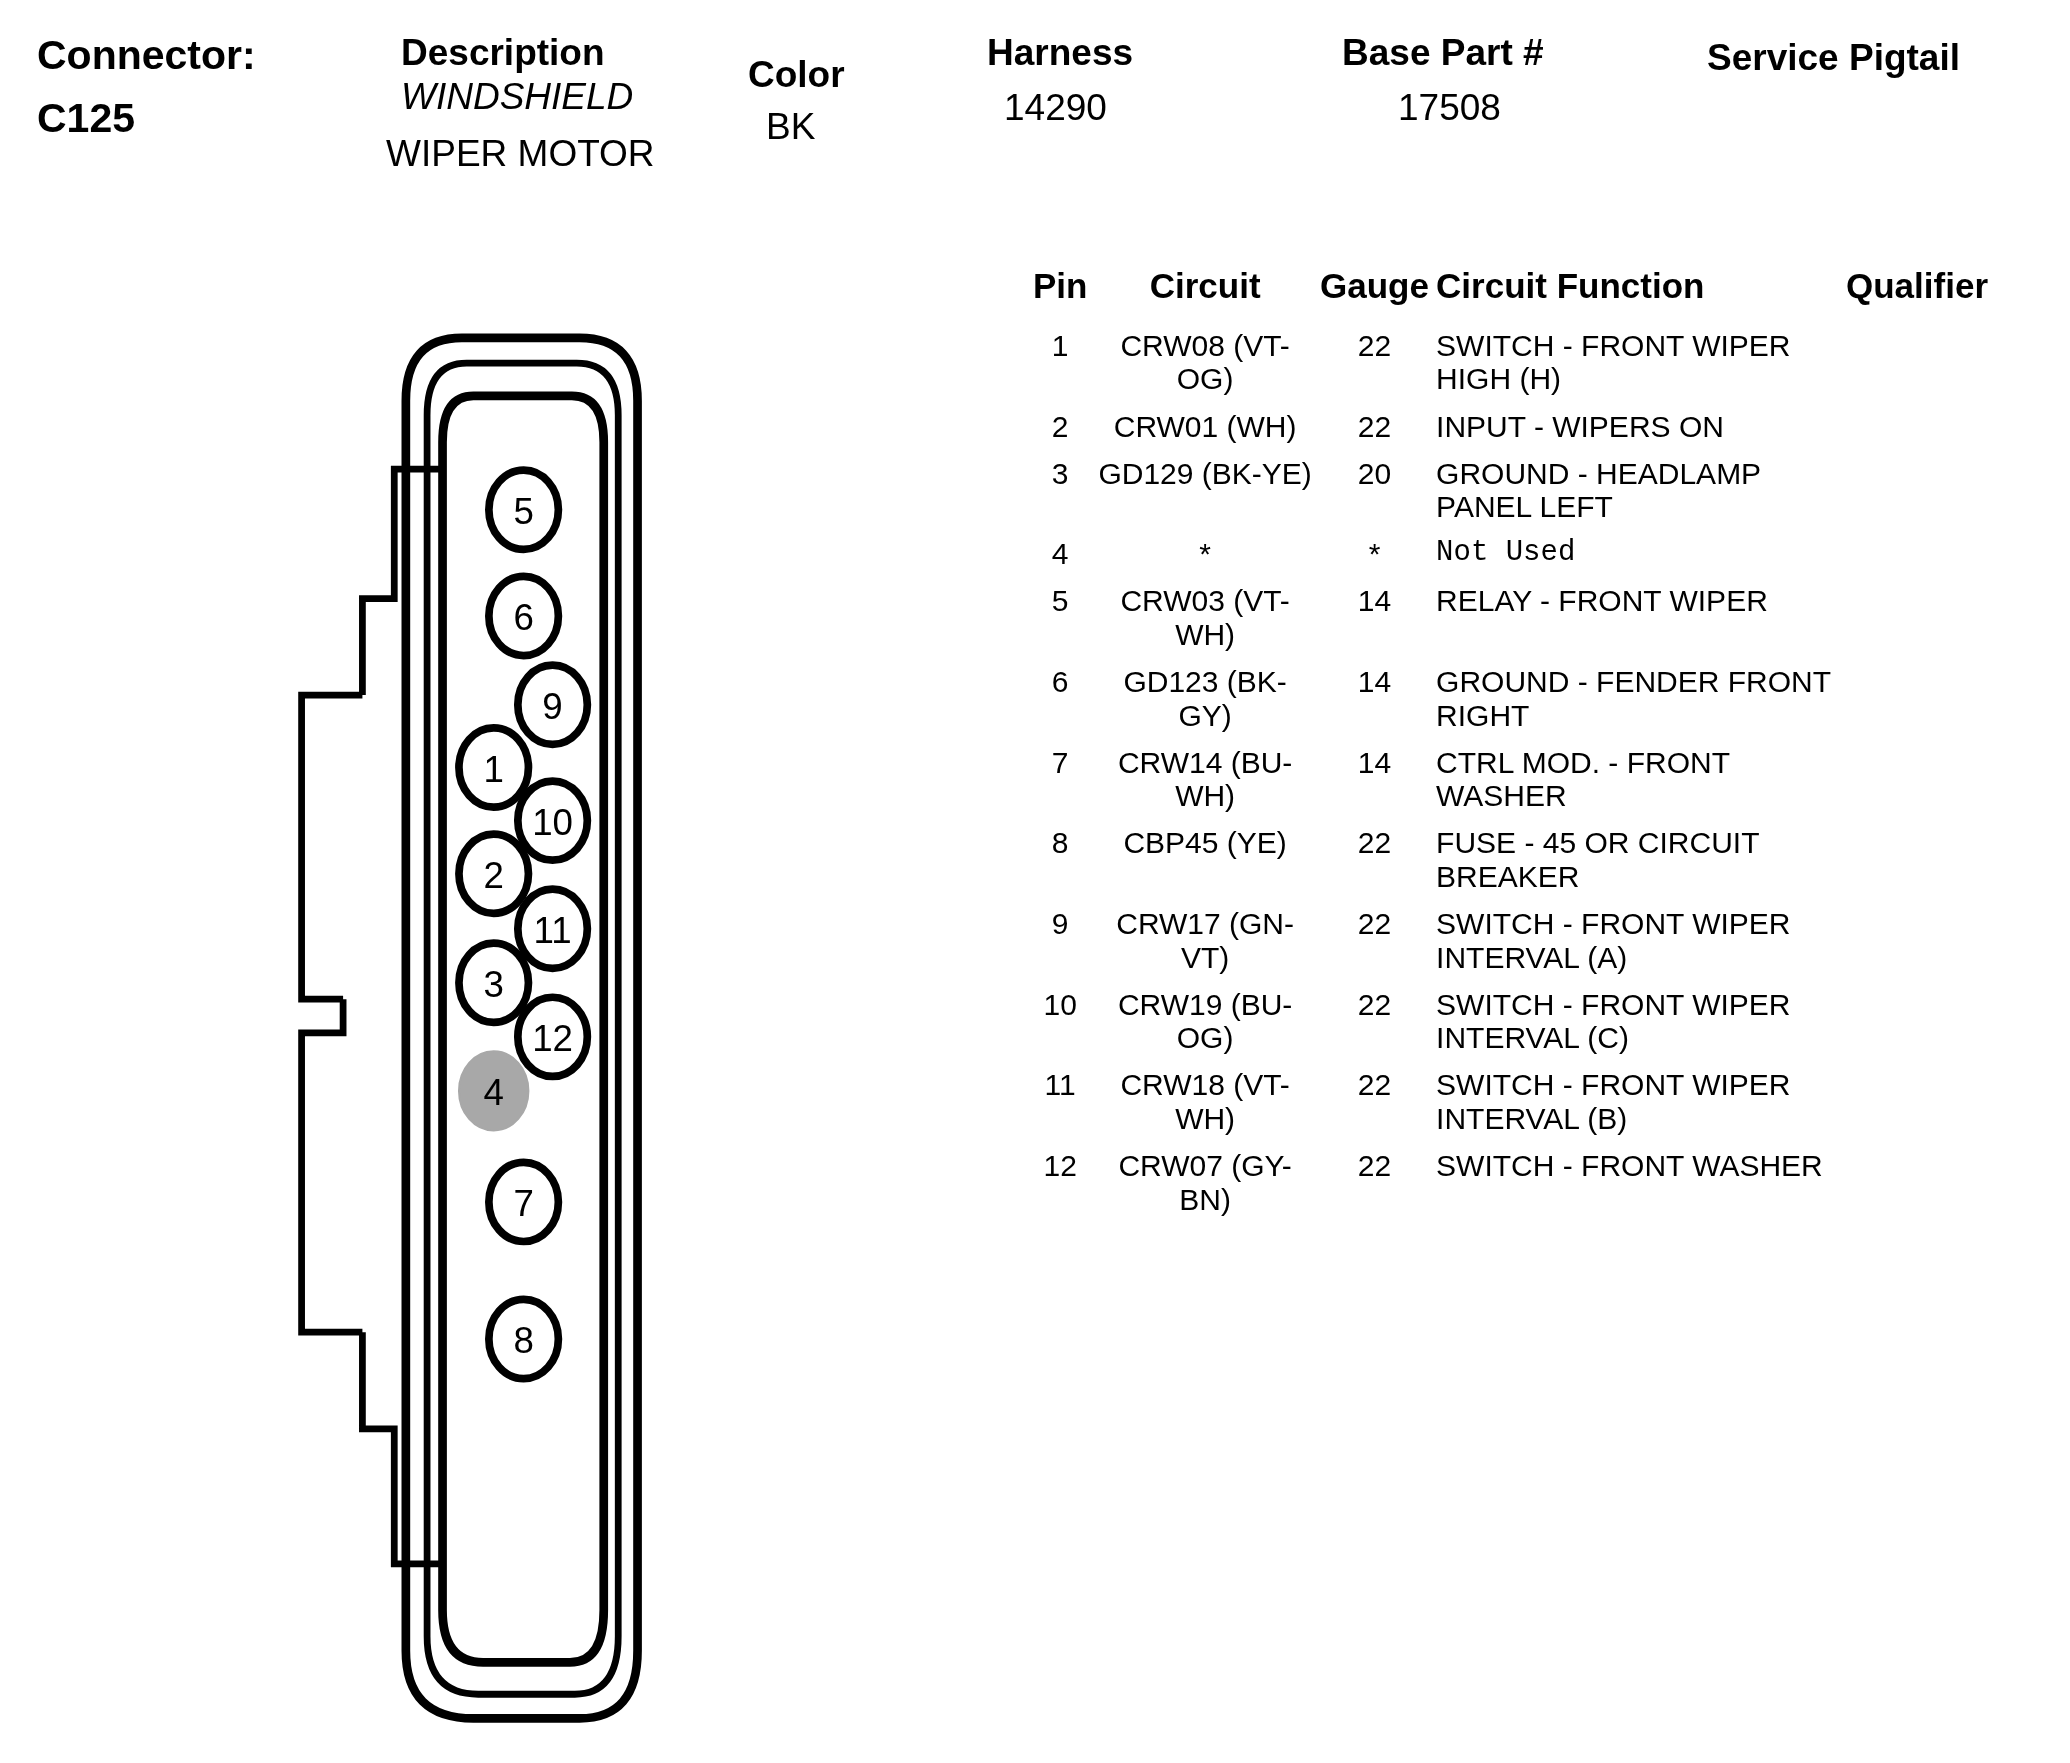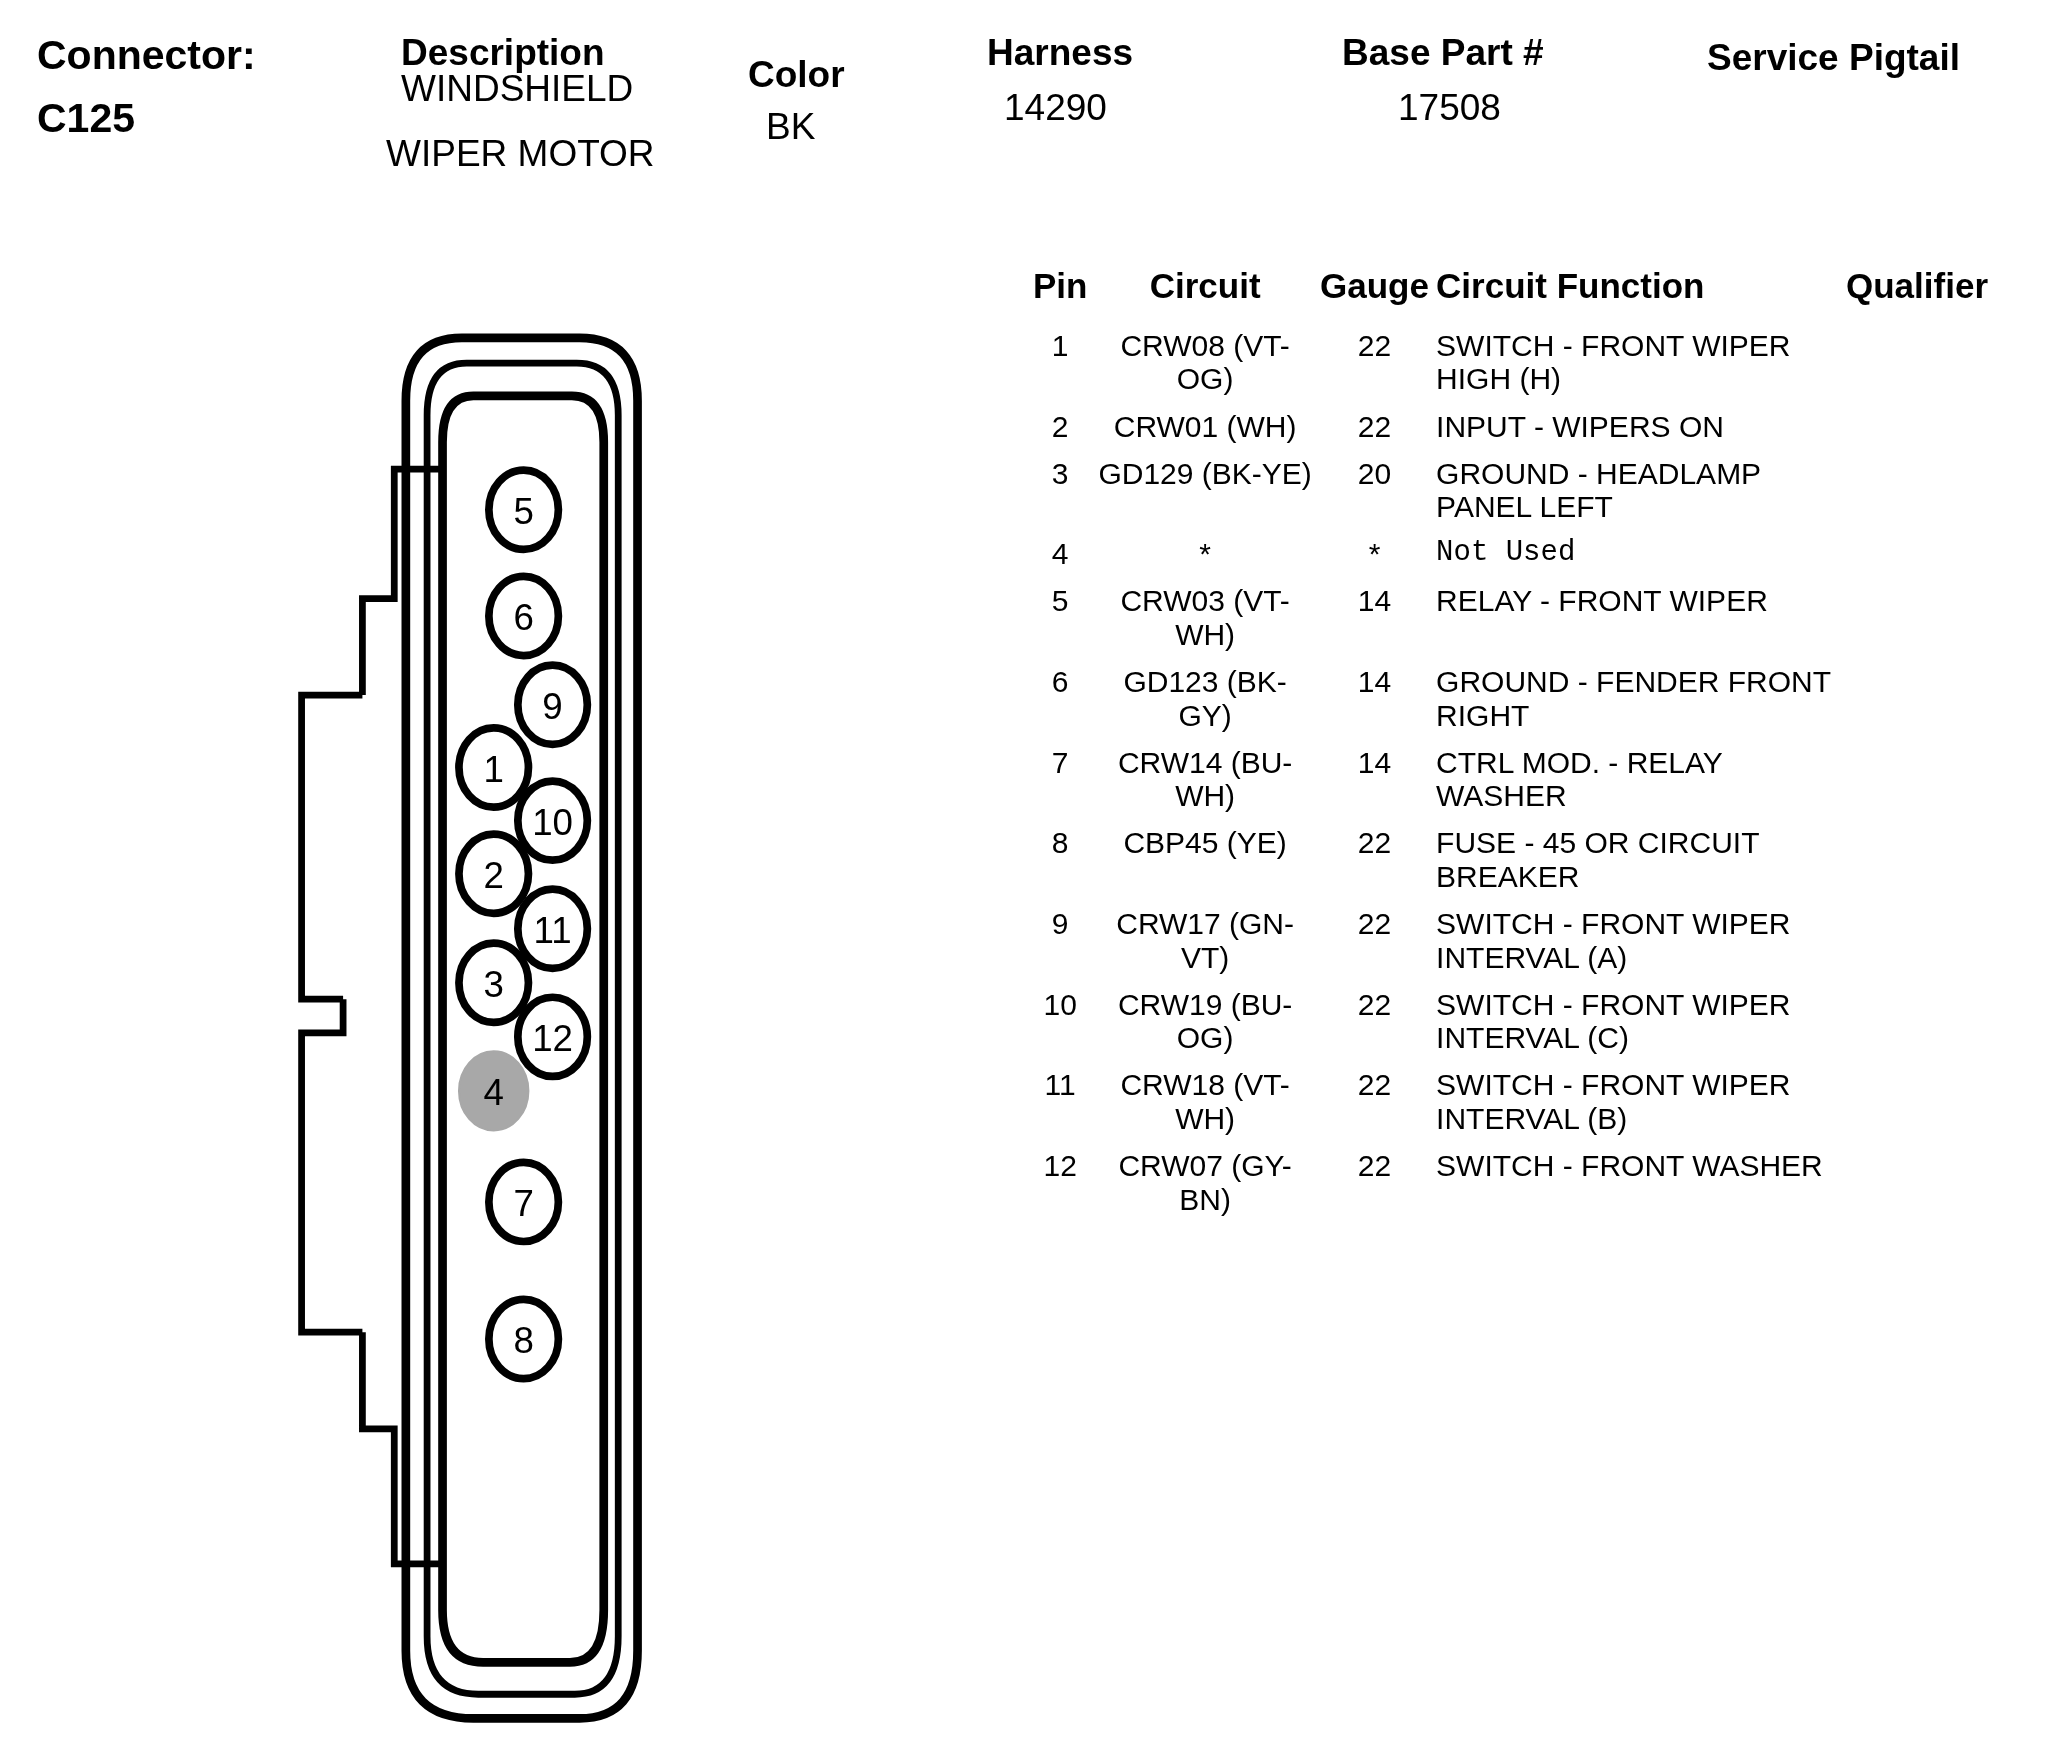--- a/index.html
+++ b/index.html
@@ -33,21 +33,21 @@
   .hdr-value {
     position: absolute;
     font-weight: normal;
     font-size: 37px;
     white-space: nowrap;
   }
   #connector-label { left: 37px; top: 32px; font-size: 41px; }
   #connector-value { left: 37px; top: 95px; font-size: 41px; font-weight: bold; }
 
   #description-label { left: 401px; top: 32px; }
-  #description-value-1 { left: 401px; top: 68px; }
+  #description-value-1 { left: 401px; top: 76px; font-style: italic; }
   #description-value-2 { left: 386px; top: 133px; }
 
   #color-label { left: 748px; top: 54px; }
   #color-value { left: 766px; top: 106px; }
 
   #harness-label { left: 987px; top: 32px; }
   #harness-value { left: 1004px; top: 87px; }
 
   #basepart-label { left: 1342px; top: 32px; }
   #basepart-value { left: 1398px; top: 87px; }
@@ -229,21 +229,21 @@
         <td class="col-pin">6</td>
         <td class="col-circuit">GD123 (BK-GY)</td>
         <td class="col-gauge">14</td>
         <td class="col-func">GROUND - FENDER FRONT RIGHT</td>
         <td class="col-qual"></td>
       </tr>
       <tr>
         <td class="col-pin">7</td>
         <td class="col-circuit">CRW14 (BU-WH)</td>
         <td class="col-gauge">14</td>
-        <td class="col-func">CTRL MOD. - RELAY WASHER</td>
+        <td class="col-func">CTRL MOD. - FRONT WASHER</td>
         <td class="col-qual"></td>
       </tr>
       <tr>
         <td class="col-pin">8</td>
         <td class="col-circuit">CBP45 (YE)</td>
         <td class="col-gauge">22</td>
         <td class="col-func">FUSE - 45 OR CIRCUIT BREAKER</td>
         <td class="col-qual"></td>
       </tr>
       <tr>

